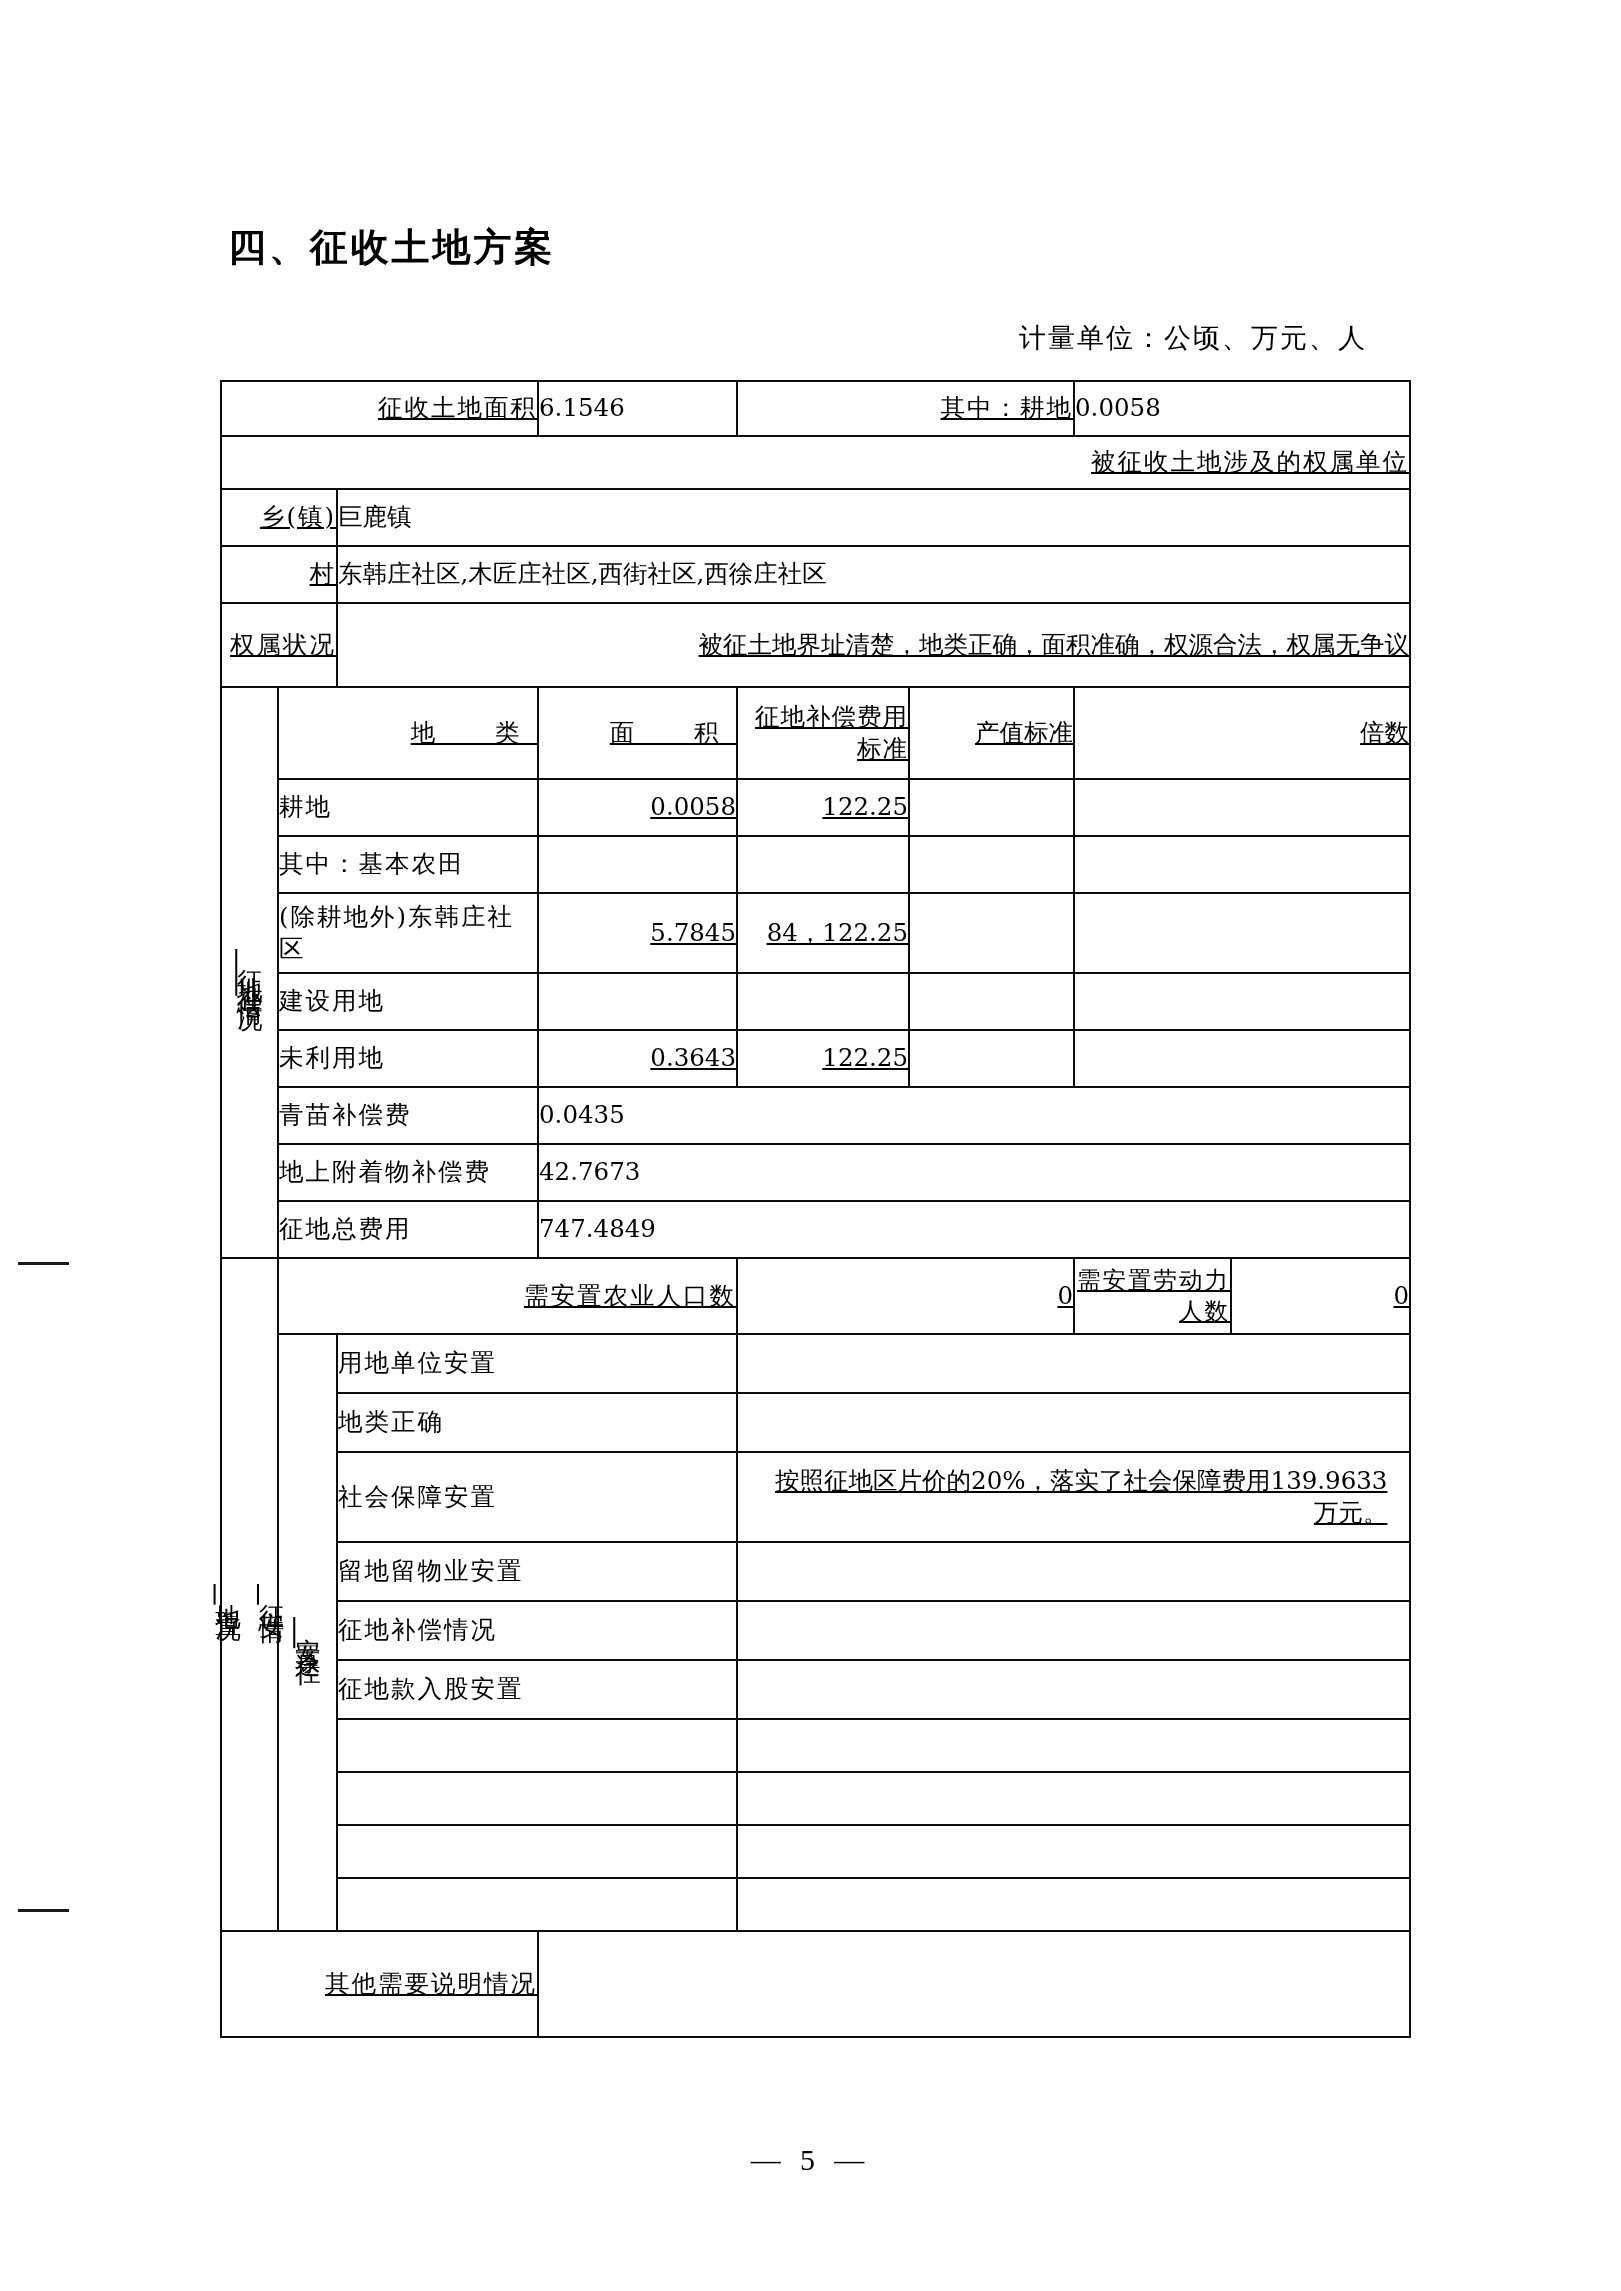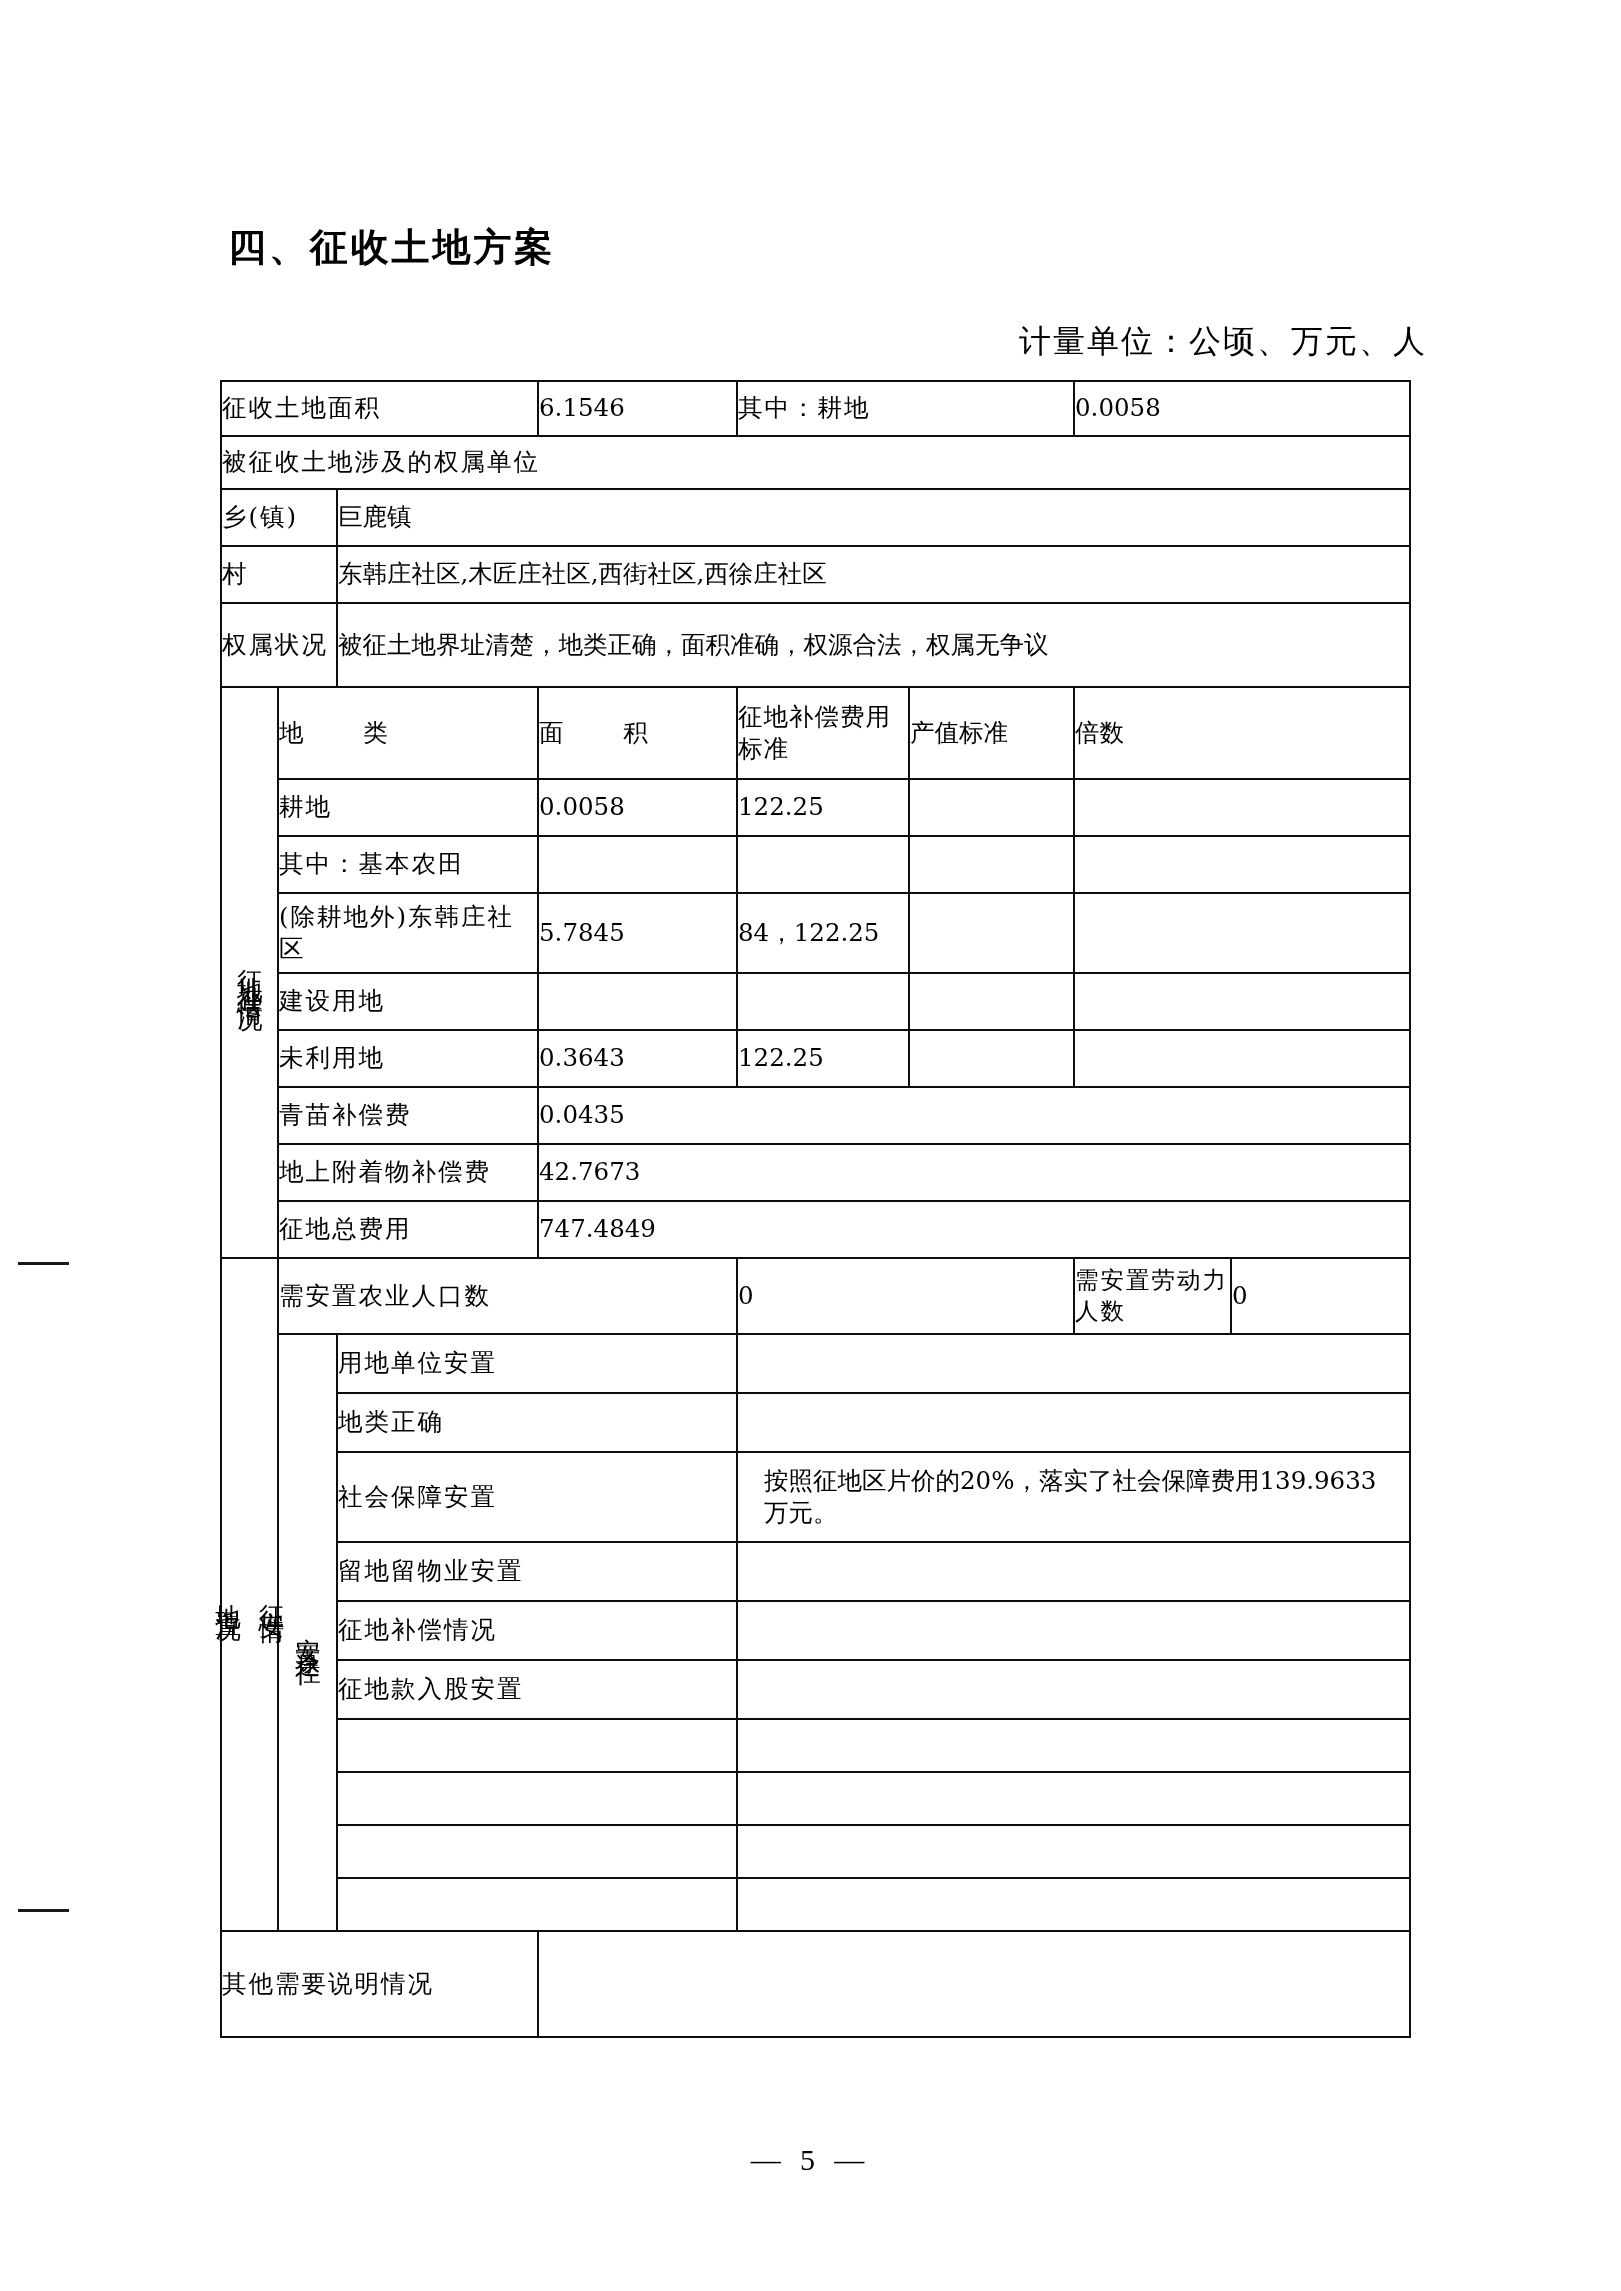--- a/index.html
+++ b/index.html
@@ -41,21 +41,21 @@
     font-size: 38px;
     font-weight: bold;
     letter-spacing: 2.9px;
     font-family: "DejaVu Sans", sans-serif;
   }
 
   .unit-line {
     position: absolute;
     left: 1019px;
     top: 320px;
-    font-size: 32px;
+    font-size: 27px;
     letter-spacing: 2px;
     font-family: "DejaVu Serif", serif;
   }
 
   .main-table {
     position: absolute;
     left: 220px;
     top: 380px;
     width: 1188px;
     border-collapse: collapse;
@@ -63,21 +63,21 @@
   }
   .main-table td {
     border: 2px solid #0d0d0d;
     padding: 0;
     font-size: 24.5px;
     font-family: "DejaVu Serif", serif;
     vertical-align: middle;
     line-height: 1.32;
   }
 
-  .c-mid { text-align: left; }
+  .c-mid { text-align: right; text-decoration: underline; }
   .c-left { text-align: left; padding-left: 13.7px; }
 
   .cell-pad { padding: 9.8px 5.9px; }
 
   .label-cn {
     letter-spacing: 2px;
   }
   .spaced-wide { letter-spacing: 17.6px; padding-left: 17.6px; }
 
   .num {

